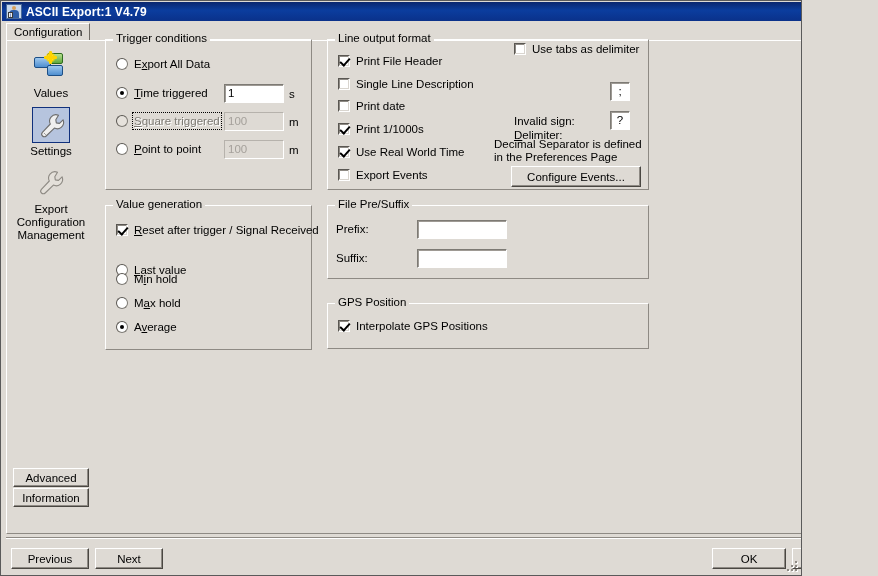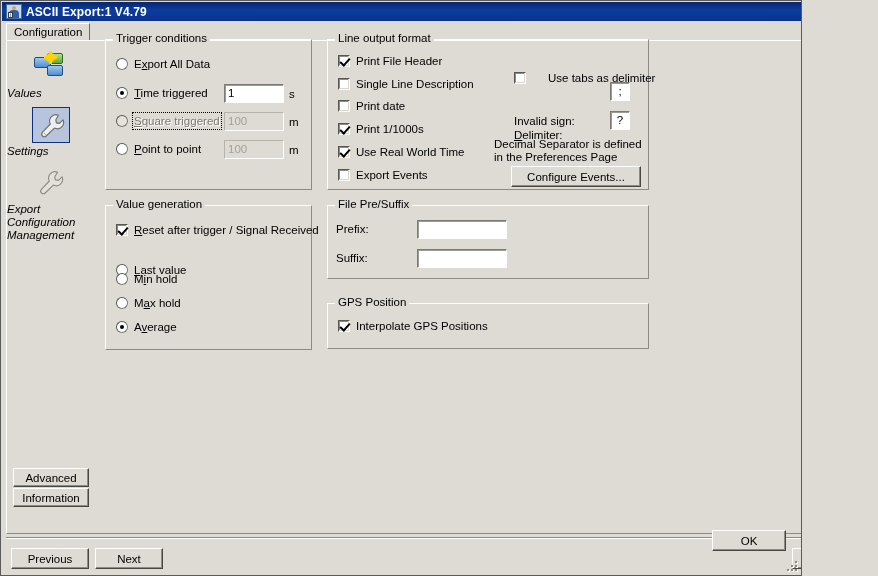--- a/index.html
+++ b/index.html
@@ -131,24 +131,23 @@
   }
 
   
   .sidebar {
     position: absolute;
     left: 0px; top: 0px;
     width: 88px; height: 492px;
   }
   .side-item {
     width: 88px;
-    text-align: left;
+    text-align: center;
     margin-top: 6px;
     cursor: default;
-    font-style: italic;
   }
   .side-icon-wrap {
     width: 38px; height: 36px;
     margin: 0 auto 2px auto;
     position: relative;
     box-sizing: border-box;
   }
   .side-icon-wrap.selected {
     background: #b6c4de;
     border: 1px solid #10307c;
@@ -504,21 +503,21 @@
       </div>
       <div class="ctl" style="left:10px; top:105px;">
         <span class="checkbox checked"></span>
         <span class="ctl-label">Use Real World Time</span>
       </div>
       <div class="ctl" style="left:10px; top:128px;">
         <span class="checkbox"></span>
         <span class="ctl-label">Export Events</span>
       </div>
 
-      <div class="ctl" style="left:186px; top:31px;gap:16px;">
+      <div class="ctl" style="left:186px; top:2px;">
         <span class="checkbox"></span>
         <span class="ctl-label">Use tabs as delimiter</span>
       </div>
 
       <div class="static-text" style="left:186px; top:45px;margin-top:43px;"><u>D</u>elimiter:</div>
       <div class="field" style="left:282px; top:42px; width:20px; height:19px; text-align:center; padding:2px 0;">;</div>
 
       <div class="static-text" style="left:186px; top:74px;">Invalid si<u>g</u>n:</div>
       <div class="field" style="left:282px; top:71px; width:20px; height:19px; text-align:center; padding:2px 0;">?</div>
 
@@ -548,21 +547,21 @@
       <div class="static-text" style="left:8px; top:45px;">Suffix:</div>
       <div class="field" style="left:89px; top:43px; width:90px; height:19px;"></div>
     </div>
 
   </div>
 
   <div class="bottom-sep"></div>
 
   <div class="btn" style="left:10px; top:547px; width:78px; height:21px;">Previous</div>
   <div class="btn" style="left:94px; top:547px; width:68px; height:21px;">Next</div>
-  <div class="btn" style="left:711px; top:529px; width:74px; height:21px;">OK</div>
+  <div class="btn" style="left:711px; top:547px; width:74px; height:21px;">OK</div>
   <div class="btn" style="left:791px; top:547px; width:74px; height:21px;">Cancel</div>
 
   <div class="grip">
     <i style="left:9px; top:1px;"></i>
     <i style="left:9px; top:5px;"></i>
       <i style="left:5px; top:5px;"></i>
     <i style="left:9px; top:9px;"></i>
       <i style="left:5px; top:9px;"></i>
       <i style="left:1px; top:9px;"></i>
   </div>

